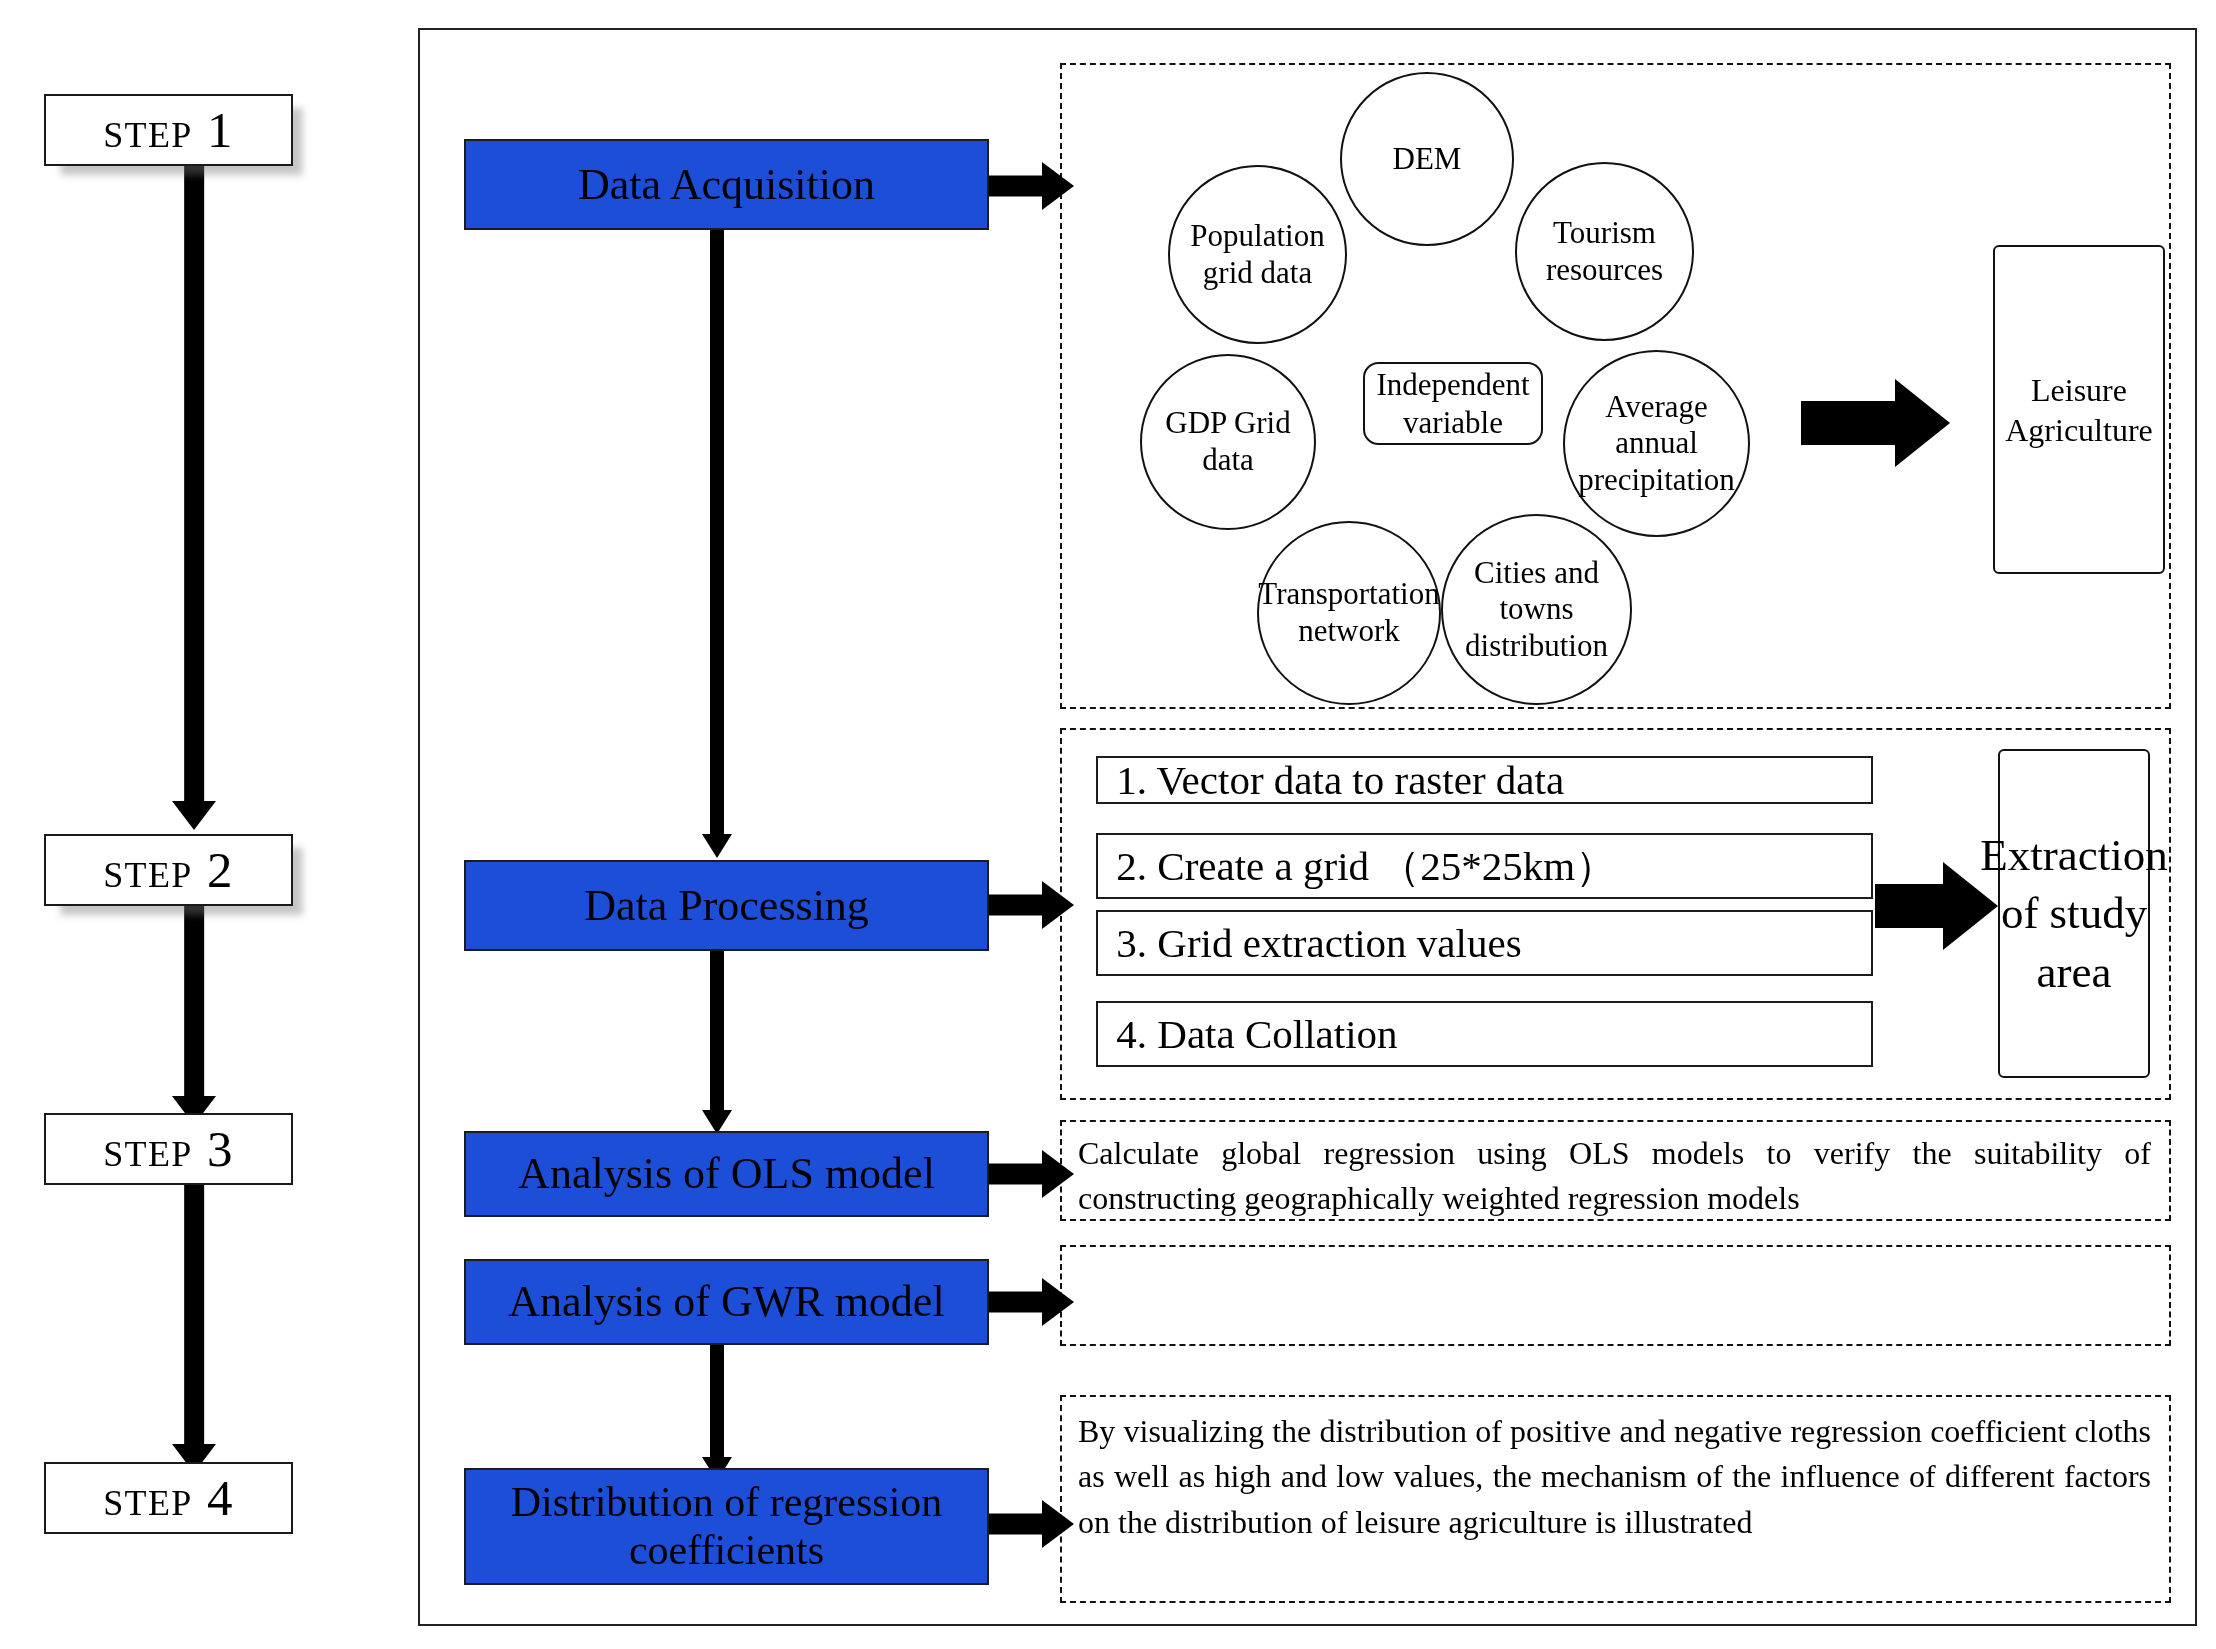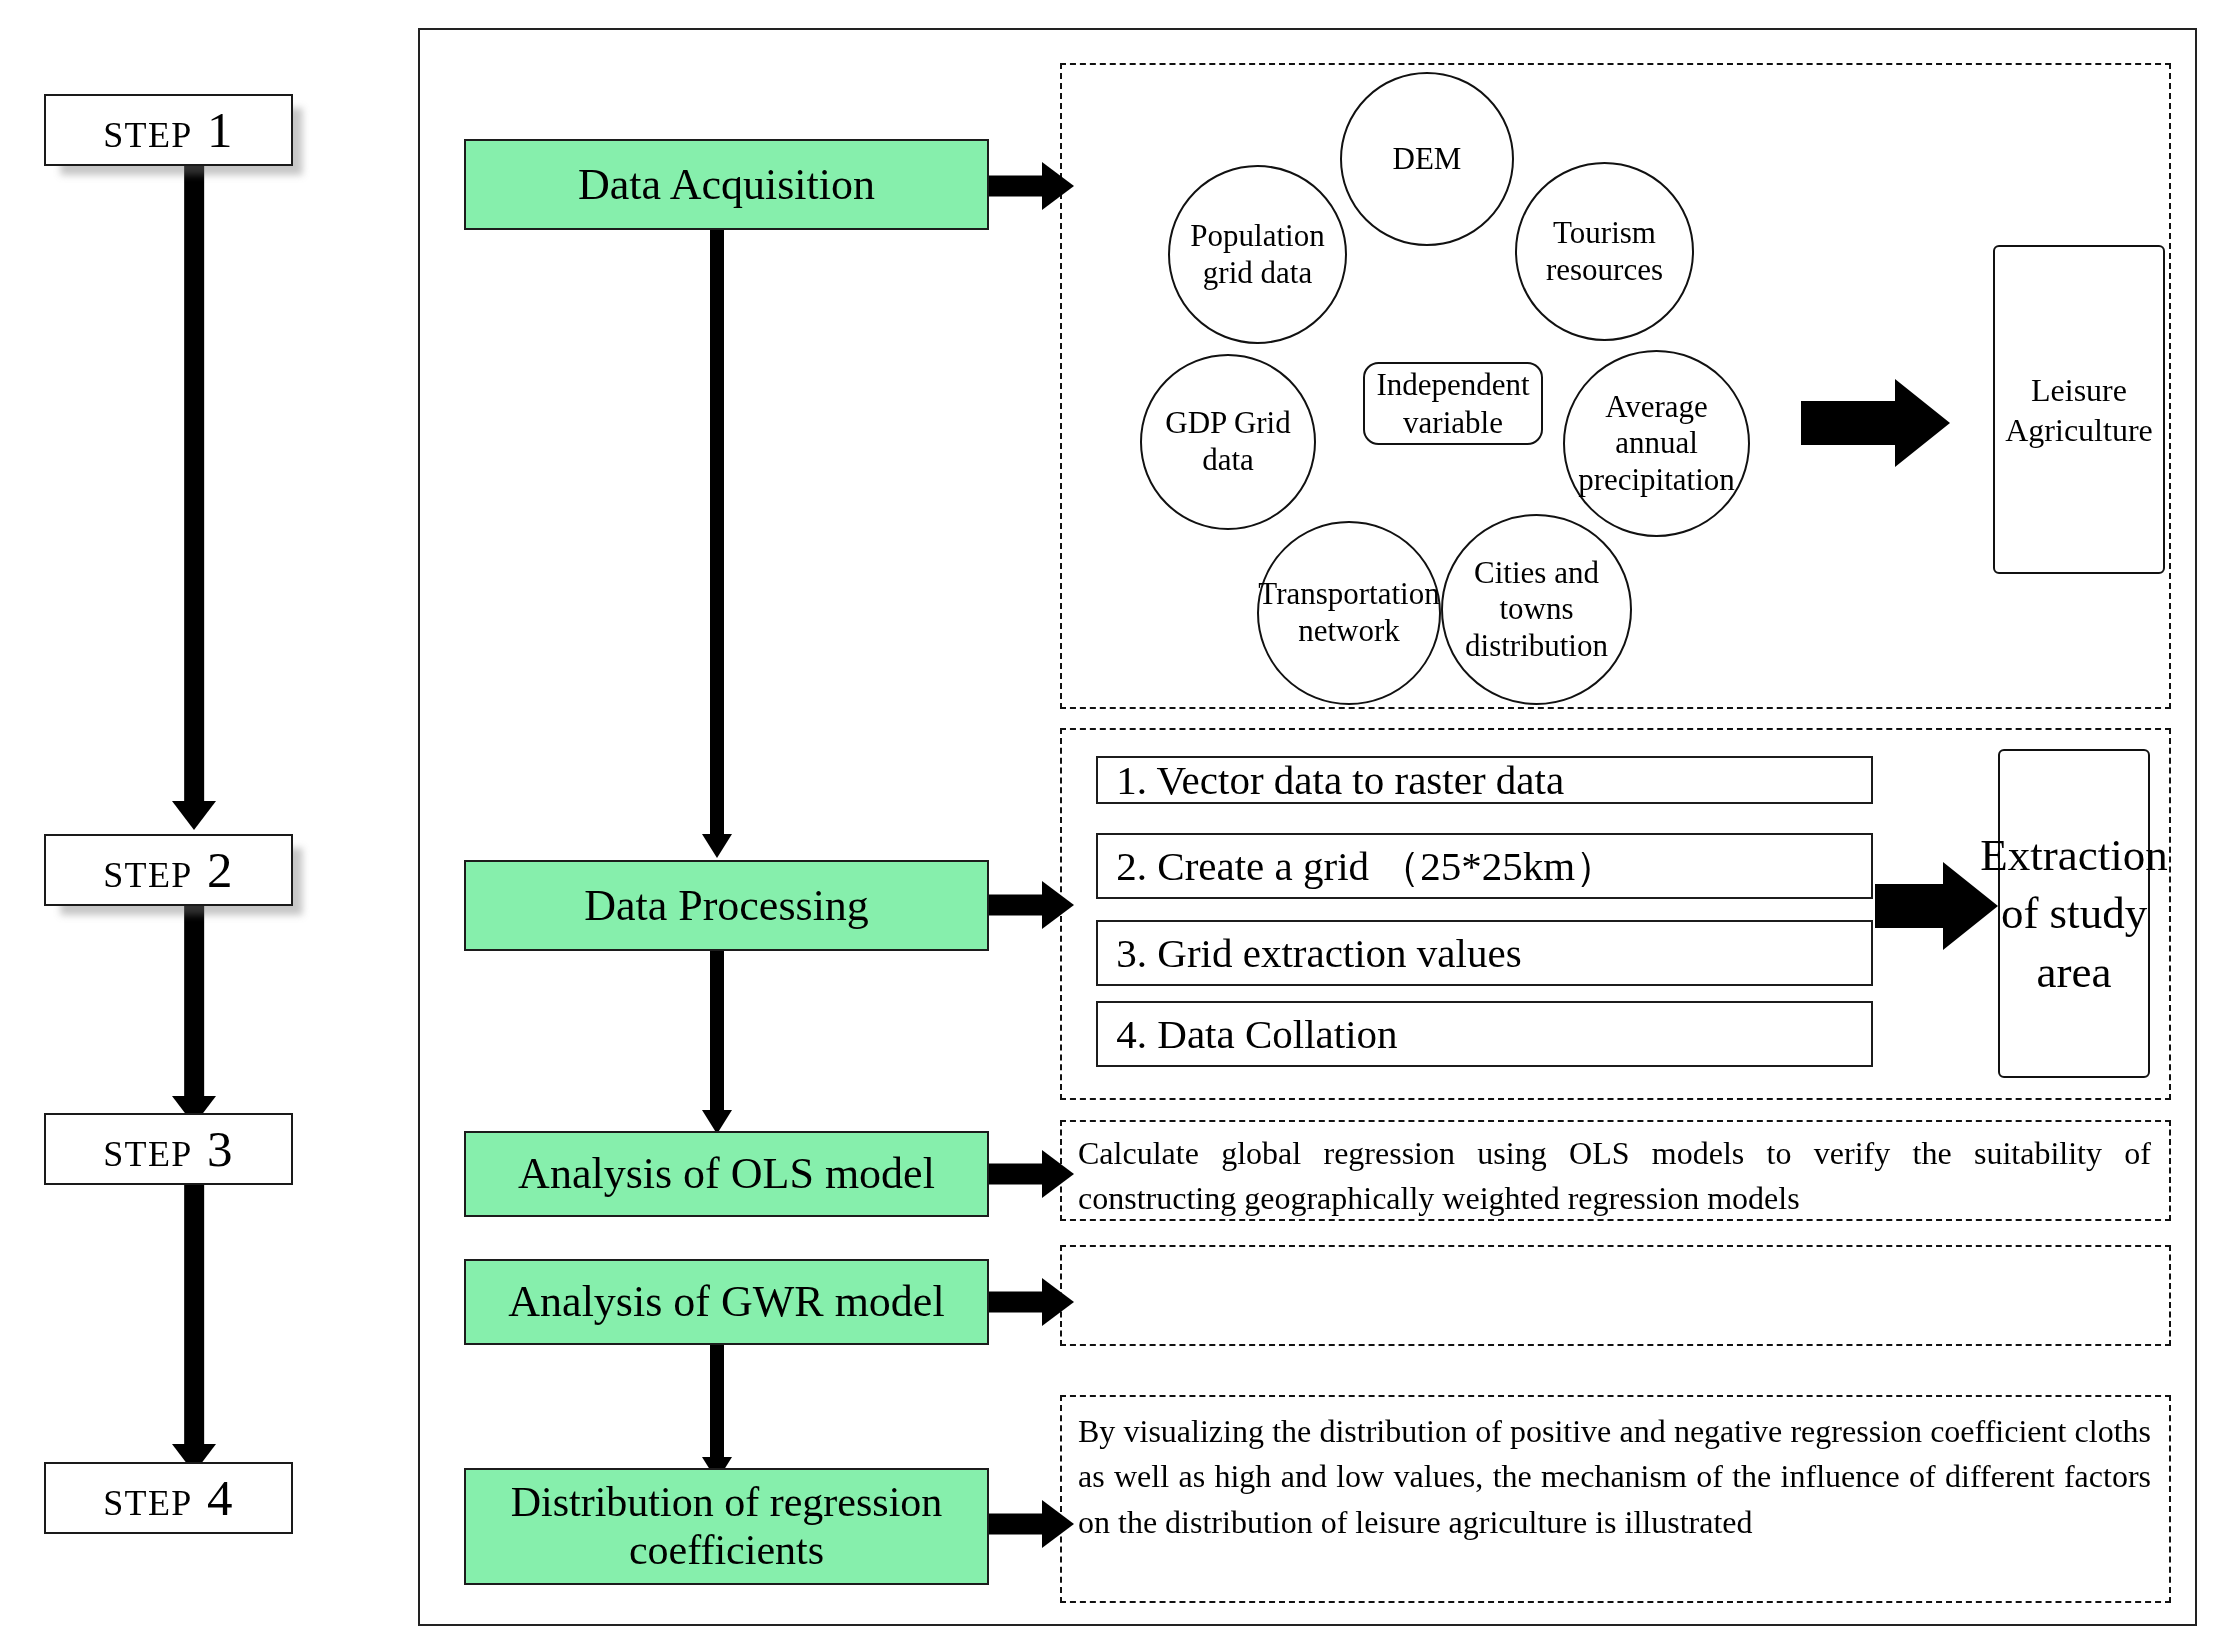--- a/index.html
+++ b/index.html
@@ -30,21 +30,21 @@
   }
   .v-arrow.thin .head{border-left-width:15.5px;border-right-width:15.5px;border-top-width:24px;}
 
   
   .outer-frame{
     position:absolute;border:2.8px solid #222;background:transparent;z-index:1;
   }
 
   
   .proc-box{
-    position:absolute;background:#86efac;border:2.1px solid #1c1c1c;
+    position:absolute;background:#1d4ed8;border:2.1px solid #1c1c1c;
     display:flex;align-items:center;justify-content:center;text-align:center;
     font-size:44px;line-height:1.12;z-index:6;
   }
   .proc-box.two-line{font-size:42px;}
 
   
   .h-arrow{position:absolute;z-index:5;}
   .h-arrow .shaft{position:absolute;top:50%;transform:translateY(-50%);background:#000;left:0;}
   .h-arrow .head{
     position:absolute;top:50%;transform:translateY(-50%);right:0;
@@ -233,21 +233,21 @@
   </div>
 
   <div class="dash-panel" style="left:1060px;top:728px;width:1107px;height:368px;"></div>
 
   <div class="num-box" style="left:1096px;top:756px;width:777px;height:48px;">
     <span>1. Vector data to raster data</span>
   </div>
   <div class="num-box" style="left:1096px;top:833px;width:777px;height:66px;">
     <span>2. Create a grid （25*25km）</span>
   </div>
-  <div class="num-box" style="left:1096px;top:910px;width:777px;height:66px;margin-top:10px;">
+  <div class="num-box" style="left:1096px;top:910px;width:777px;height:66px;">
     <span>3. Grid extraction values</span>
   </div>
   <div class="num-box" style="left:1096px;top:1001px;width:777px;height:66px;">
     <span>4. Data Collation</span>
   </div>
 
   <div class="h-arrow fat" style="left:1875px;top:862px;width:123px;height:87px;">
     <div class="shaft" style="width:70px;"></div>
     <div class="head"></div>
   </div>

